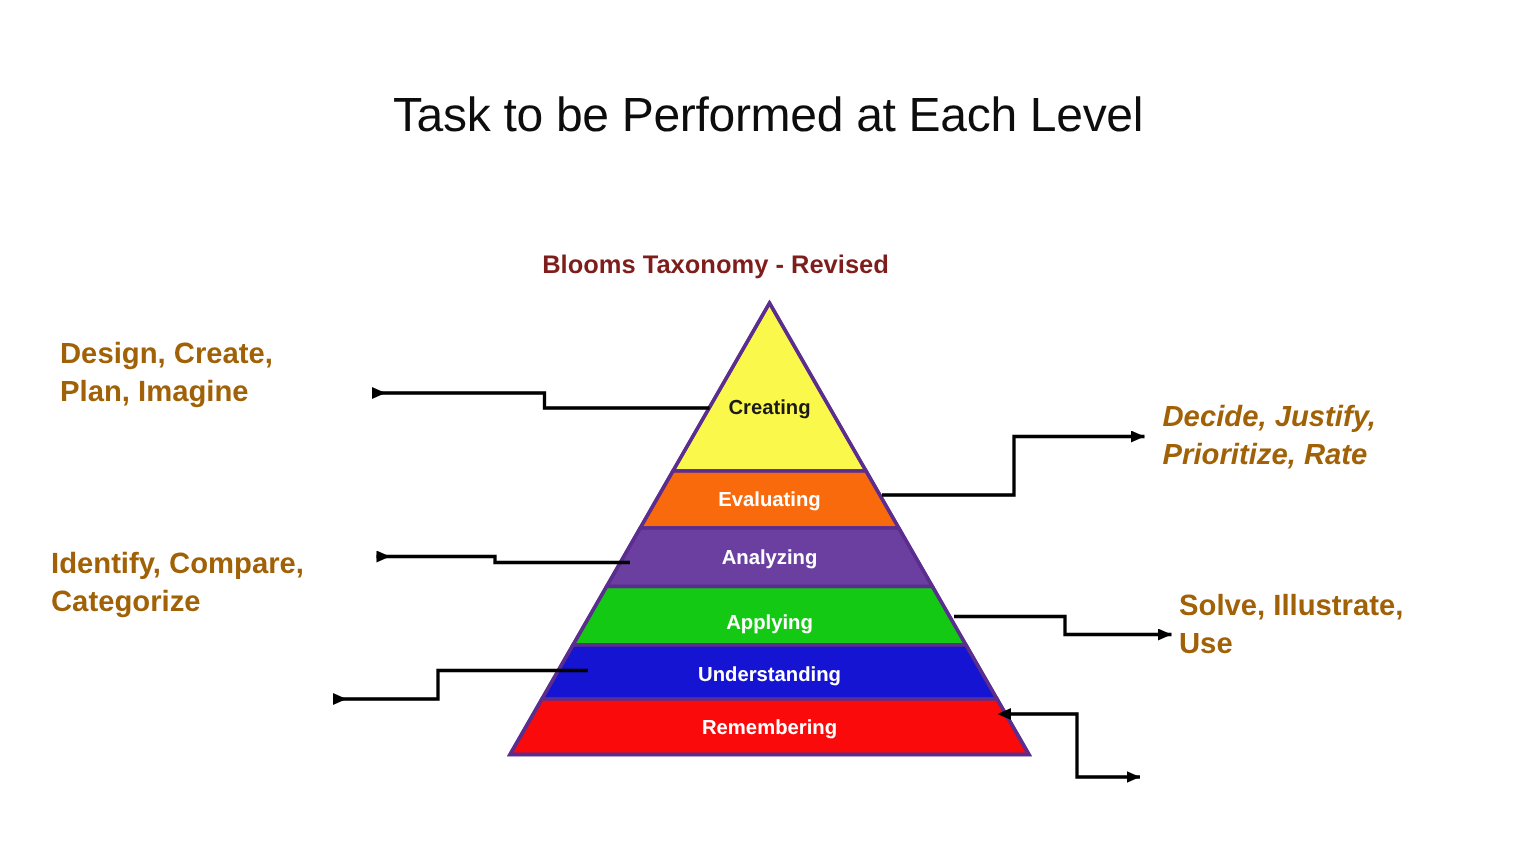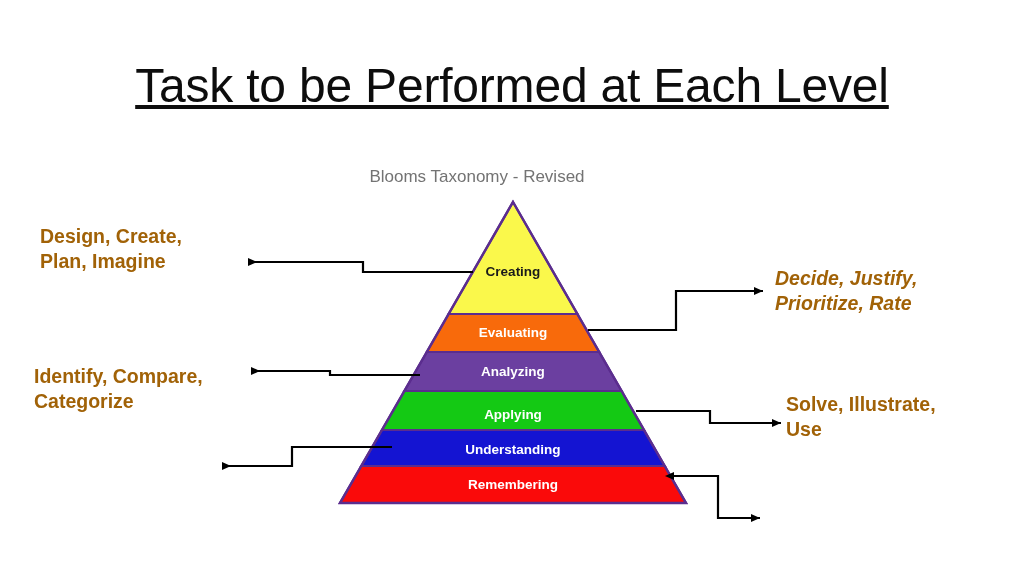--- a/index.html
+++ b/index.html
@@ -23,38 +23,37 @@
     height: 576px;
   }
 
   
   #slide-title {
     position: absolute;
     left: 0;
     top: 58px;
     width: 1024px;
     text-align: center;
-    font-size: 48px;
+    font-size: 32px;
     font-weight: 400;
     letter-spacing: -0.2px;
     color: #0d0d0d;
     white-space: nowrap;
-    text-decoration: underline;
   }
 
   
   #diagram-heading {
     position: absolute;
     left: 0;
     top: 167px;
     width: 954px;
     text-align: center;
     font-size: 17px;
-    font-weight: normal;
-    color: #737373;
+    font-weight: bold;
+    color: #7f1d1d;
     white-space: nowrap;
   }
 
   
   #diagram-svg {
     position: absolute;
     left: 0;
     top: 0;
     width: 1024px;
     height: 576px;

